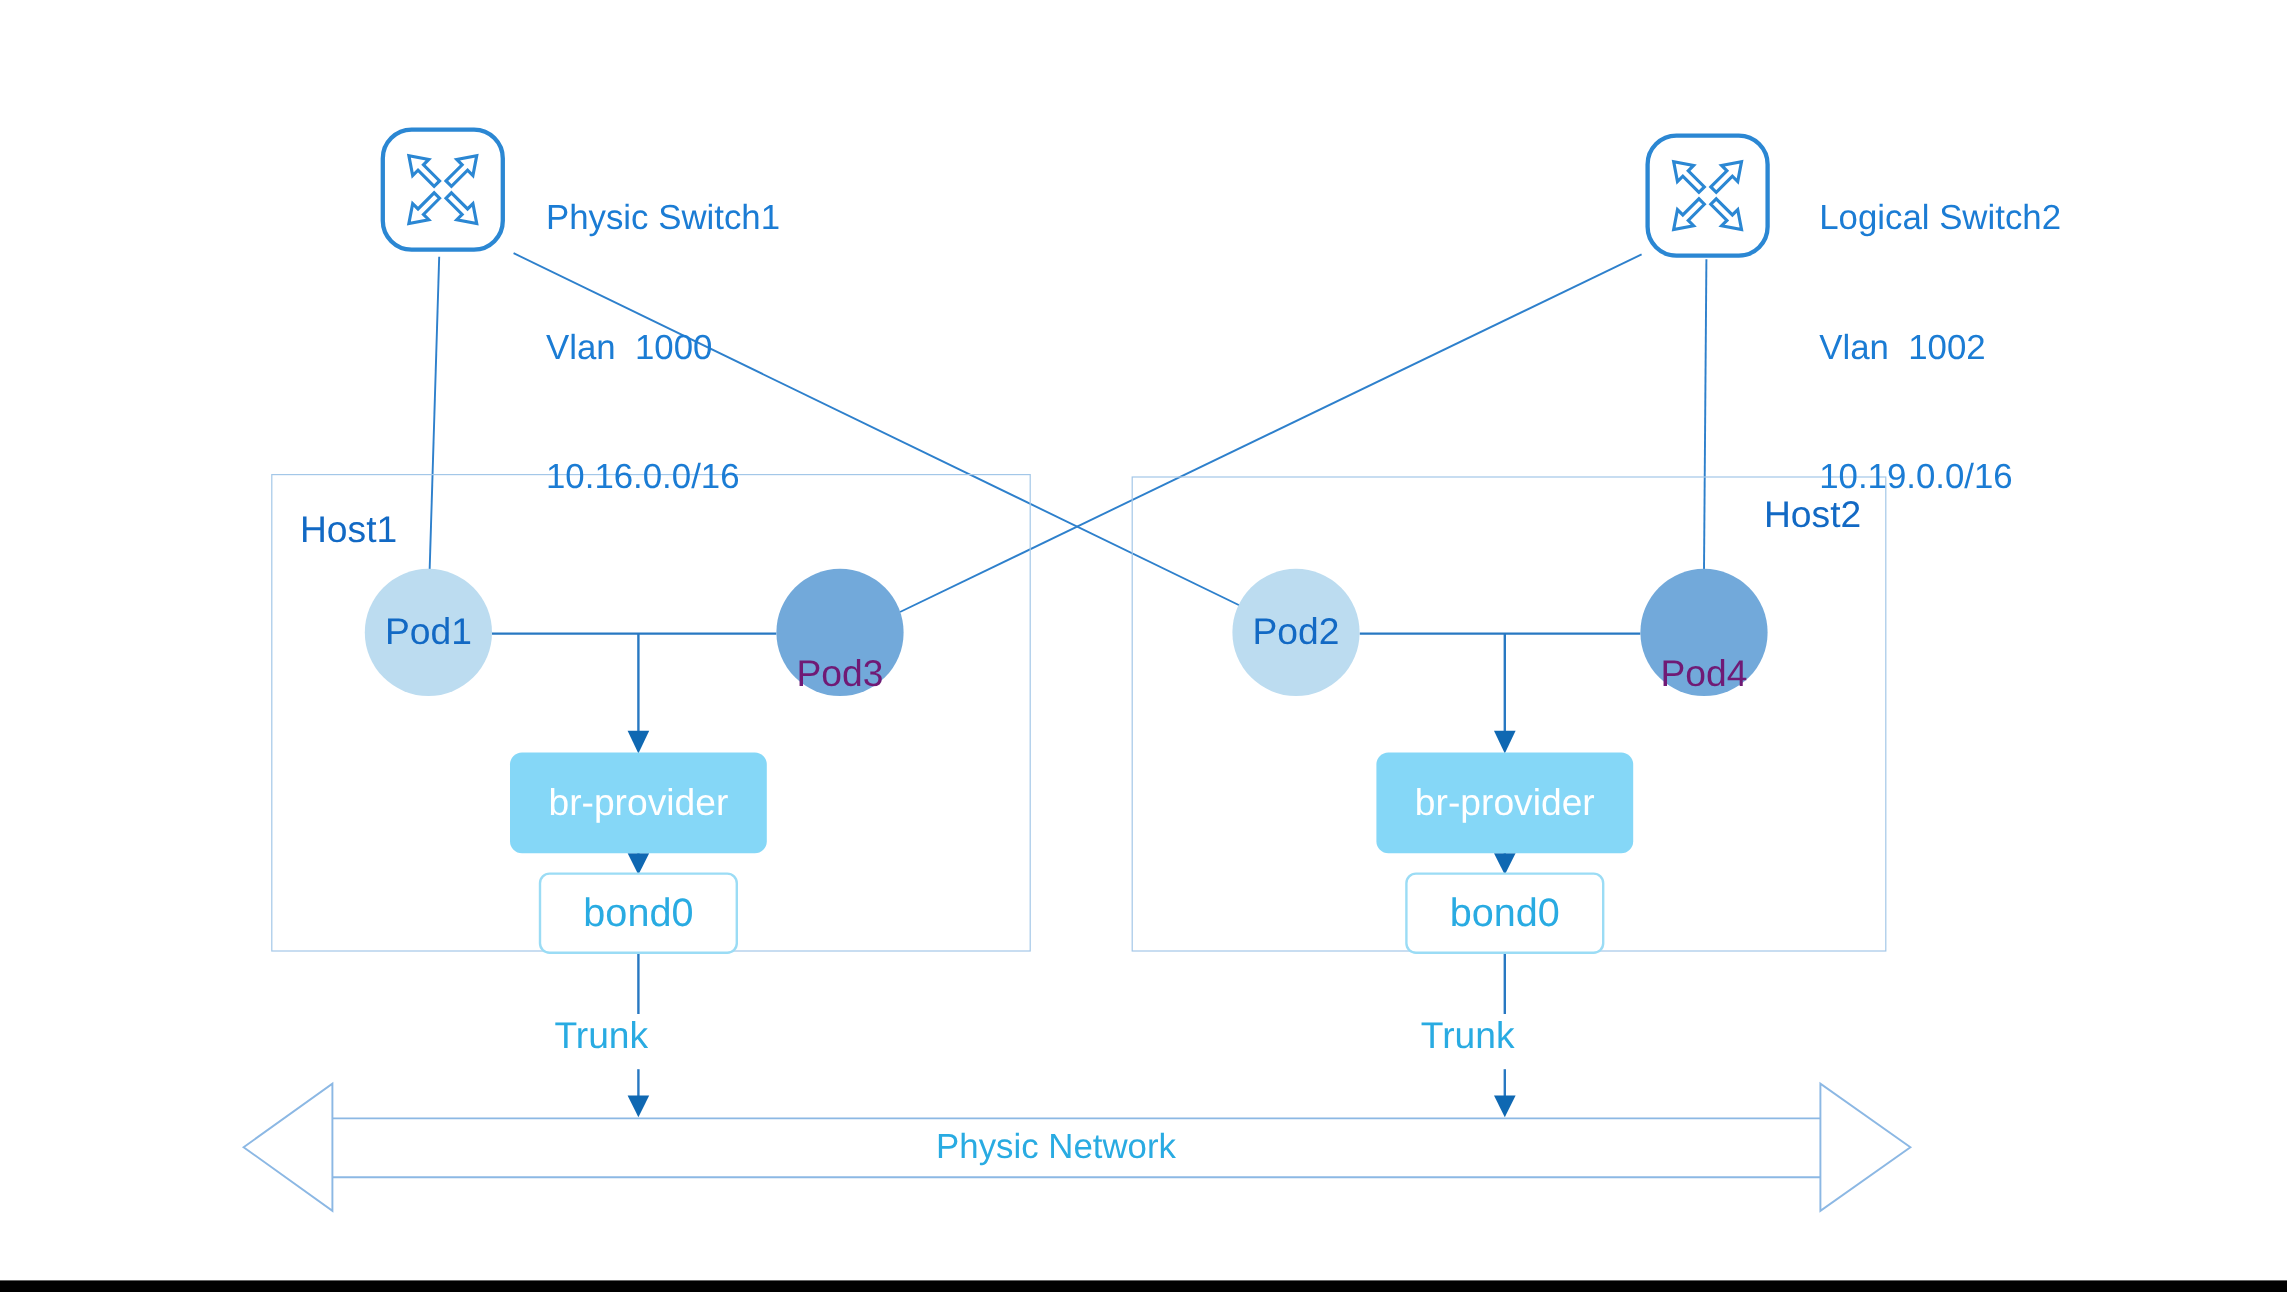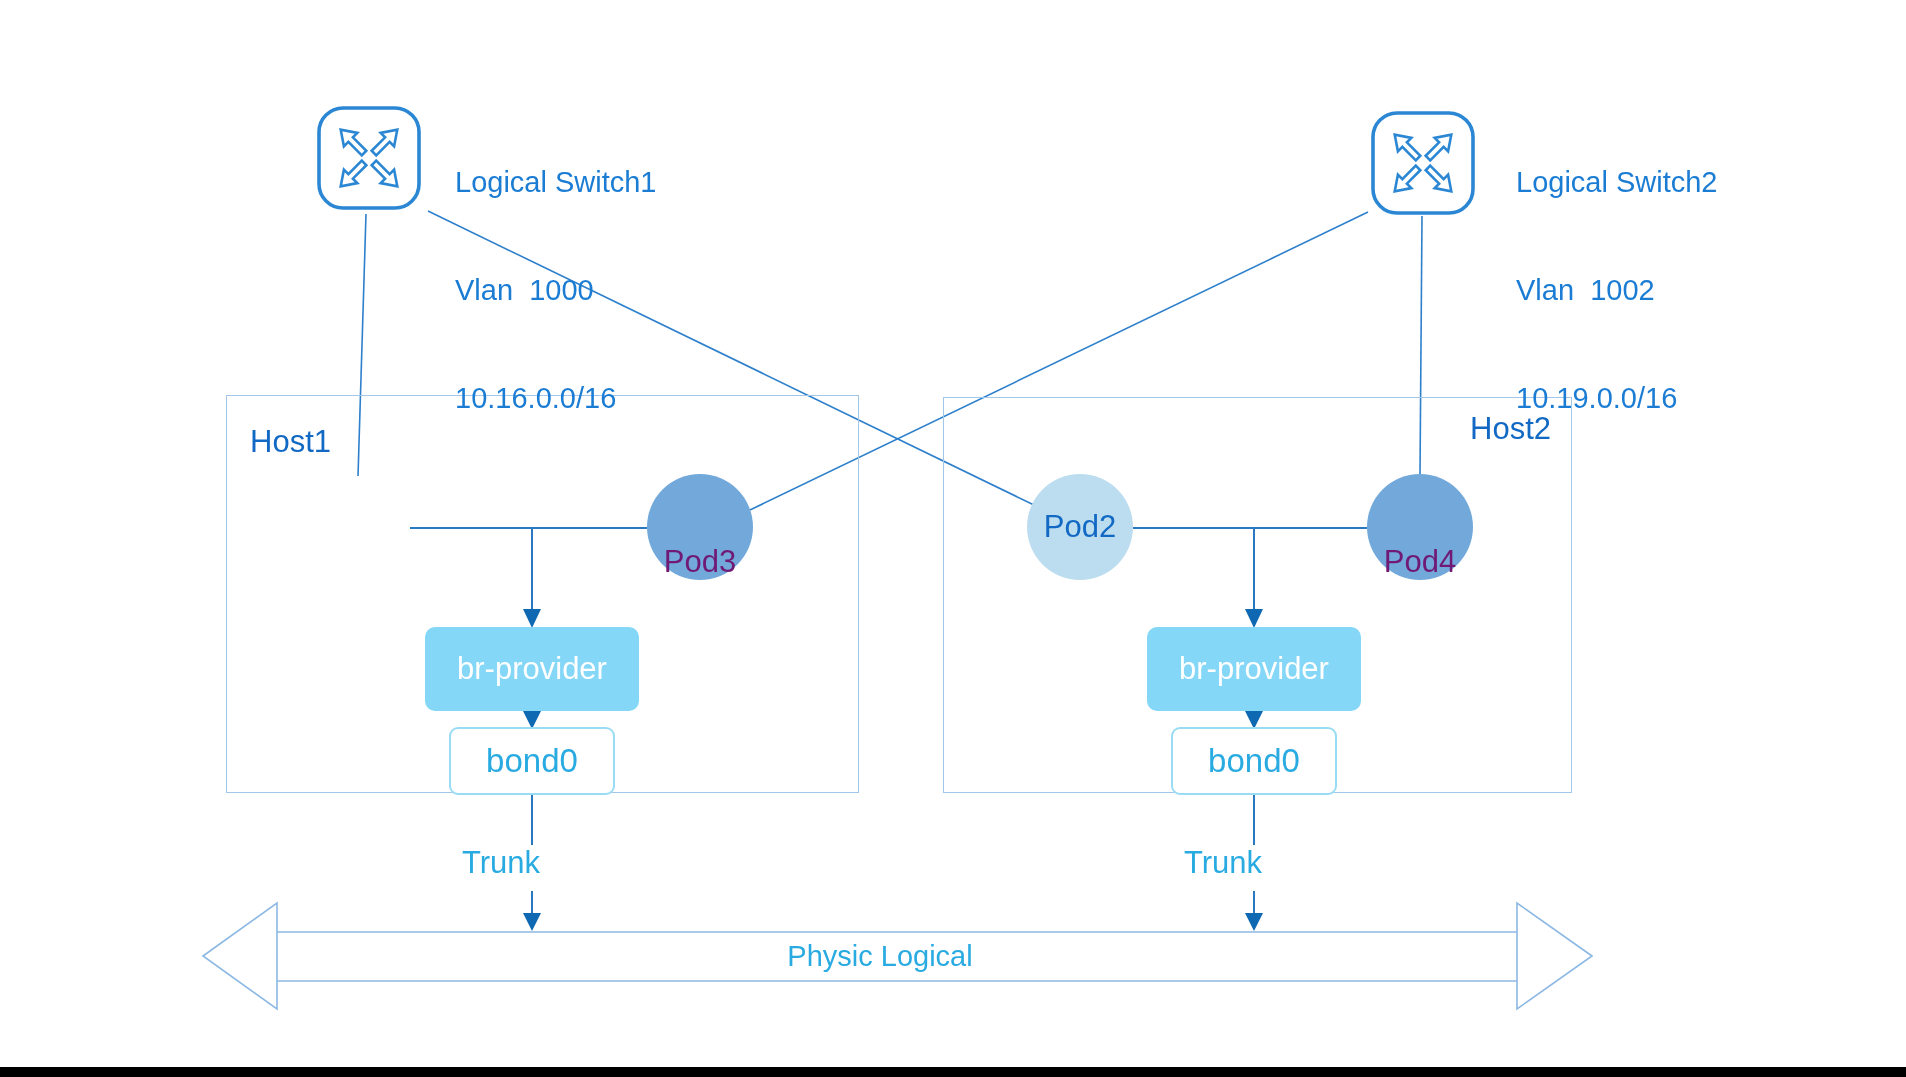--- a/index.html
+++ b/index.html
@@ -104,21 +104,21 @@
       <rect x="4" y="4" width="100" height="100" rx="24" fill="#ffffff" stroke="#2b87d3" stroke-width="3.6"></rect>
       <g fill="#ffffff" stroke="#2b87d3" stroke-width="2.6" stroke-linejoin="miter">
         <path transform="translate(54,54) rotate(-45)" d="M7,-3.2 L26,-3.2 L26,-9.5 L40,0 L26,9.5 L26,3.2 L7,3.2 Z"></path>
         <path transform="translate(54,54) rotate(-135)" d="M7,-3.2 L26,-3.2 L26,-9.5 L40,0 L26,9.5 L26,3.2 L7,3.2 Z"></path>
         <path transform="translate(54,54) rotate(45)" d="M7,-3.2 L26,-3.2 L26,-9.5 L40,0 L26,9.5 L26,3.2 L7,3.2 Z"></path>
         <path transform="translate(54,54) rotate(135)" d="M7,-3.2 L26,-3.2 L26,-9.5 L40,0 L26,9.5 L26,3.2 L7,3.2 Z"></path>
       </g>
     </svg>
   </div>
   <div class="switch-text" style="left:455px;top:92px;">
-    <div>Logical Switch1</div>
+    <div>Physic Switch1</div>
     <div>Vlan  1000</div>
     <div>10.16.0.0/16</div>
   </div>
 
   <div class="switch-icon" style="left:1369px;top:109px;">
     <svg width="108" height="108" viewBox="0 0 108 108">
       <rect x="4" y="4" width="100" height="100" rx="24" fill="#ffffff" stroke="#2b87d3" stroke-width="3.6"></rect>
       <g fill="#ffffff" stroke="#2b87d3" stroke-width="2.6" stroke-linejoin="miter">
         <path transform="translate(54,54) rotate(-45)" d="M7,-3.2 L26,-3.2 L26,-9.5 L40,0 L26,9.5 L26,3.2 L7,3.2 Z"></path>
         <path transform="translate(54,54) rotate(-135)" d="M7,-3.2 L26,-3.2 L26,-9.5 L40,0 L26,9.5 L26,3.2 L7,3.2 Z"></path>
@@ -128,20 +128,23 @@
     </svg>
   </div>
   <div class="switch-text" style="left:1516px;top:92px;">
     <div>Logical Switch2</div>
     <div>Vlan  1002</div>
     <div>10.19.0.0/16</div>
   </div>
 
   <div class="host-box" style="left:226px;top:395px;width:633px;height:398px;"></div>
   <div class="host-label" style="left:250px;top:424px;">Host1</div>
+  <div class="pod light" style="left:304px;top:474px;">
+    <span>Pod1</span>
+  </div>
   <div class="pod dark" style="left:647px;top:474px;">
     <span>Pod3</span>
   </div>
   <div class="bridge" style="left:425px;top:627px;">
     <span>br-provider</span>
   </div>
   <div class="bond" style="left:449px;top:727px;">
     <span>bond0</span>
   </div>
   <div class="trunk" style="left:462px;top:845px;">Trunk</div>
@@ -155,16 +158,16 @@
     <span>Pod4</span>
   </div>
   <div class="bridge" style="left:1147px;top:627px;">
     <span>br-provider</span>
   </div>
   <div class="bond" style="left:1171px;top:727px;">
     <span>bond0</span>
   </div>
   <div class="trunk" style="left:1184px;top:845px;">Trunk</div>
 
-  <div class="net-label" style="left:750px;top:940px;">Physic Logical</div>
+  <div class="net-label" style="left:750px;top:940px;">Physic Network</div>
 
   <div class="blackbar"></div>
 </div>
 
 </body></html>

